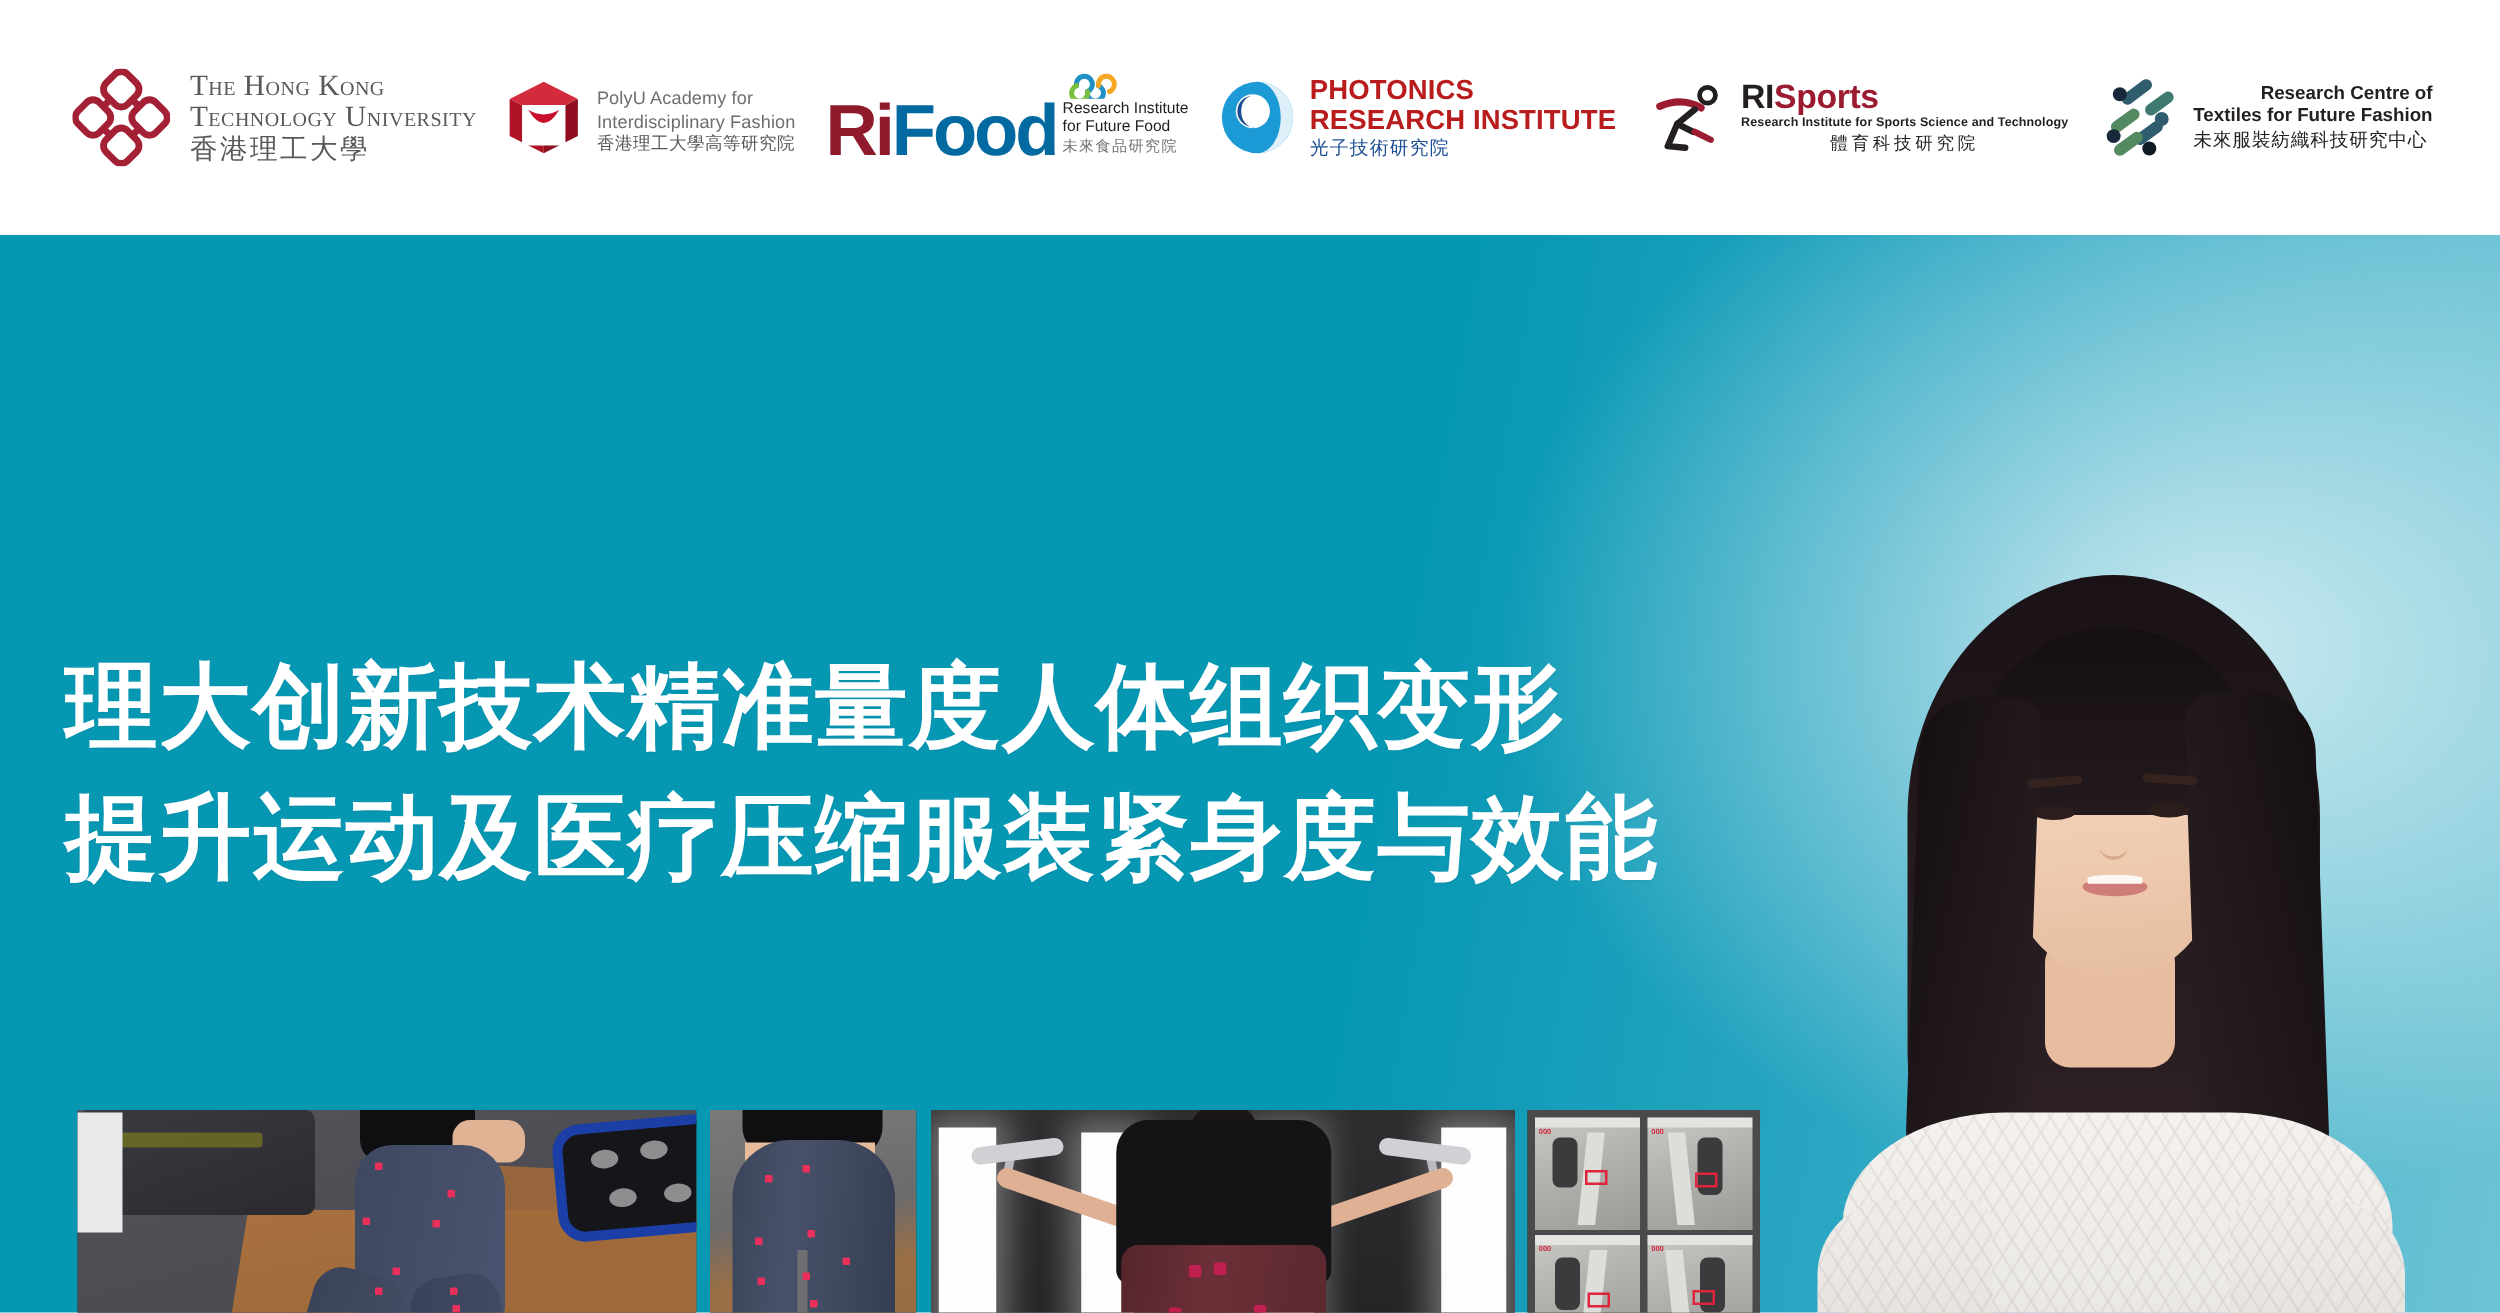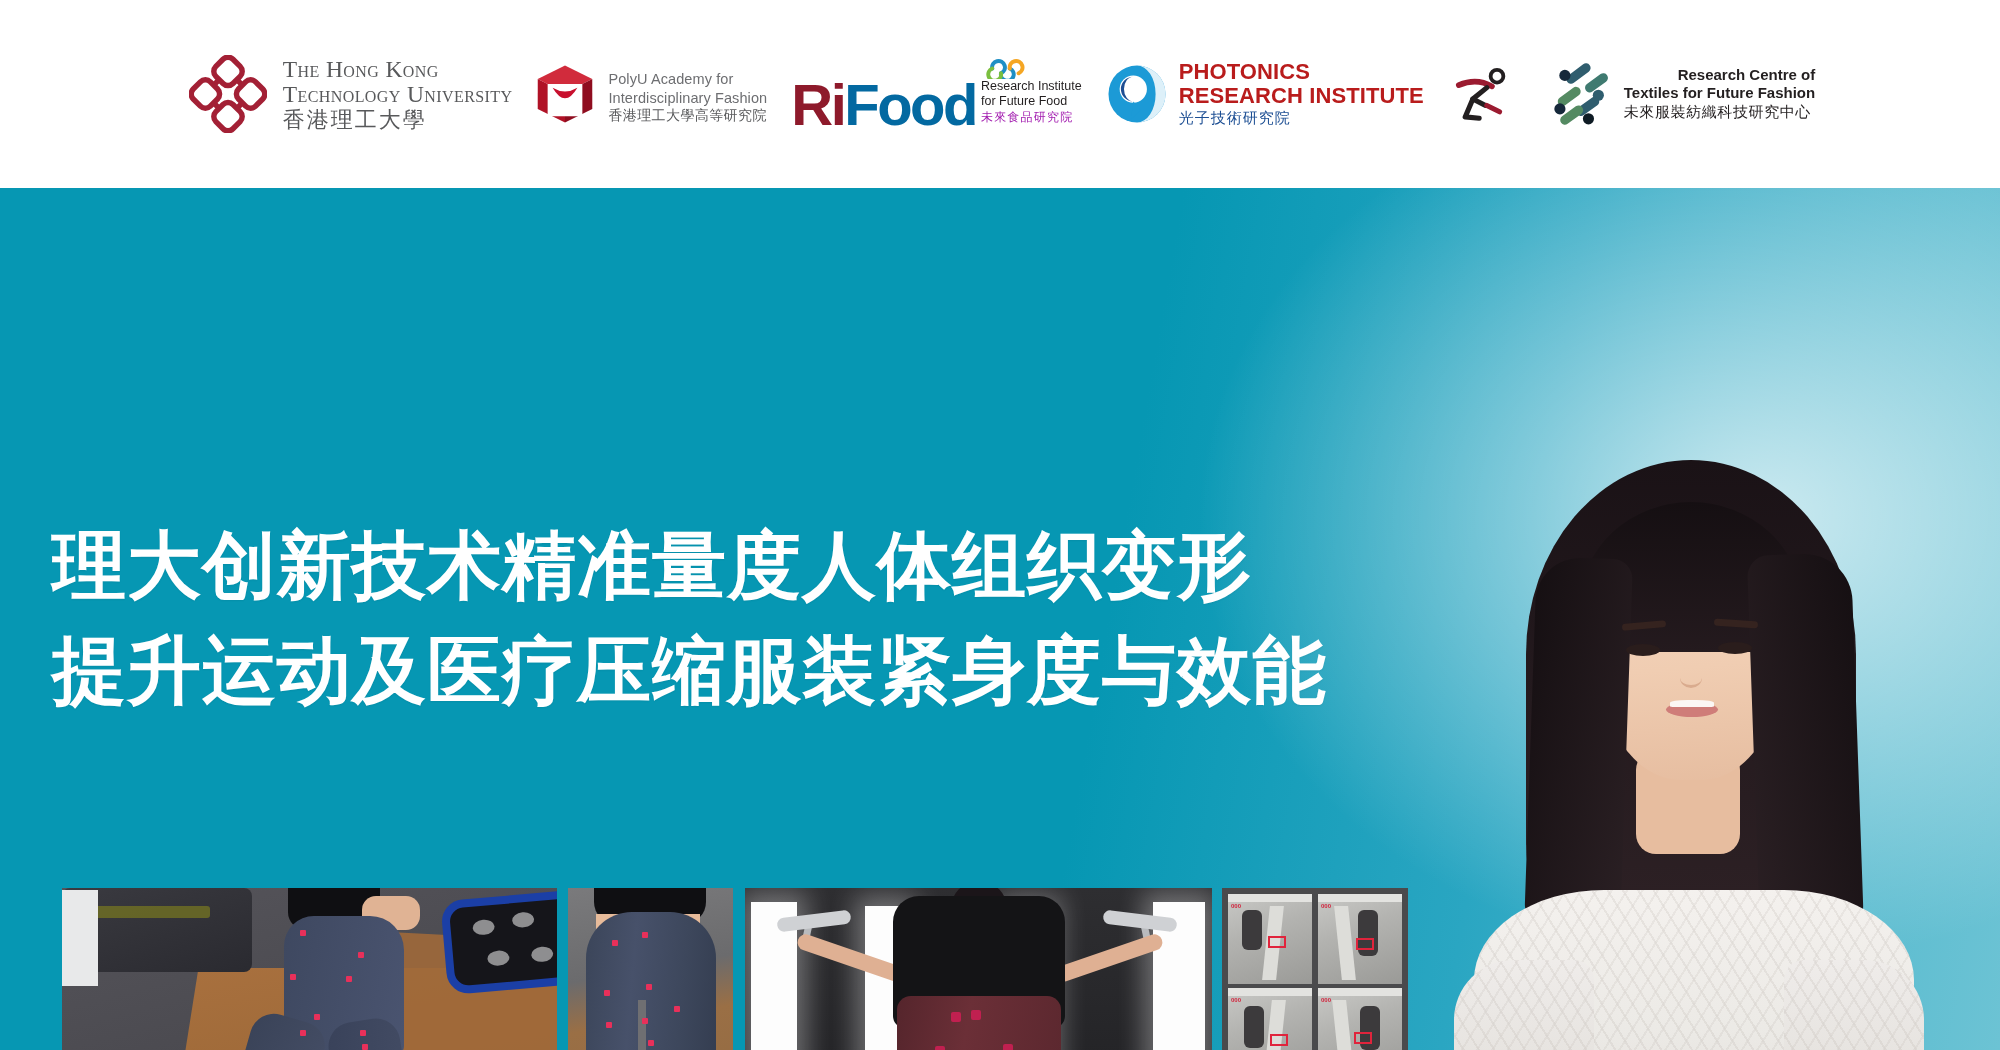--- a/index.html
+++ b/index.html
@@ -40,21 +40,21 @@
   .pair-cn{ font-family:"DejaVu Sans", sans-serif; font-size:14px; color:#58595b; letter-spacing:.4px;}
 
   
   .rifood{ margin-right:24px; align-items:flex-end;}
   .rifood-word{ font-size:58px; font-weight:bold; letter-spacing:-2.5px; line-height:.84; }
   .rifood-word .ri{ color:#8e1a2b; }
   .rifood-word .food{ color:#0369a1; }
   .rifood-side{ margin-left:5px; margin-bottom:4px; }
   .infinity{ font-size:22px; line-height:.7; letter-spacing:-4px; }
   .rifood-side-l{ font-size:12.5px; color:#231f20; line-height:1.2; white-space:nowrap;}
-  .rifood-side-cn{ font-family:"DejaVu Sans", sans-serif; font-size:12px; color:#a21caf; letter-spacing:1.2px;}
+  .rifood-side-cn{ font-family:"DejaVu Sans", sans-serif; font-size:12px; color:#737373; letter-spacing:1.2px;}
 
   
   .photonics{ margin-right:26px; }
   .pho-mark{ width:62px; height:62px; position:relative; margin-right:11px; }
   .pho-l{ font-size:22px; color:#b91c1c; font-weight:bold; line-height:1.07; letter-spacing:.1px; white-space:nowrap;}
   .pho-cn{ font-family:"DejaVu Sans", sans-serif; font-size:15px; color:#1c4e93; letter-spacing:1px; margin-top:1px;}
 
   
   .risports{ margin-right:26px; }
   .ris-mark{ width:66px; height:56px; position:relative; margin-right:8px; }
@@ -263,20 +263,27 @@
   <div class="logo risports">
     <div class="ris-mark">
       <svg viewBox="0 0 100 88" width="66" height="56" aria-hidden="true">
         <circle cx="72" cy="16" r="10" fill="none" stroke="#231f20" stroke-width="6"></circle>
         <path d="M12 30 Q40 18 64 32" fill="none" stroke="#9b1b30" stroke-width="9" stroke-linecap="round"></path>
         <path d="M56 34 L34 52 L54 62" fill="none" stroke="#231f20" stroke-width="8" stroke-linecap="round" stroke-linejoin="round"></path>
         <path d="M34 52 L22 80 L44 82" fill="none" stroke="#231f20" stroke-width="8" stroke-linecap="round" stroke-linejoin="round"></path>
         <path d="M56 62 L76 72" fill="none" stroke="#9b1b30" stroke-width="8" stroke-linecap="round"></path>
       </svg>
     </div>
+    <div>
+      <div class="ris-word">
+        <span class="ri">RI</span><span class="sports">Sports</span>
+      </div>
+      <div class="ris-sub">Research Institute for Sports Science and Technology</div>
+      <div class="ris-cn">體育科技研究院</div>
+    </div>
   </div>
 
   <div class="logo rctff">
     <div class="rct-mark">
       <svg viewBox="0 0 100 100" width="62" height="62" aria-hidden="true">
         <g stroke-linecap="round" stroke-width="15" fill="none">
           <line x1="34" y1="26" x2="58" y2="8" stroke="#2f5d6e"></line>
           <line x1="64" y1="40" x2="86" y2="24" stroke="#3f7a70"></line>
           <line x1="20" y1="62" x2="42" y2="46" stroke="#548a62"></line>
           <line x1="50" y1="78" x2="72" y2="62" stroke="#2f5d6e"></line>

